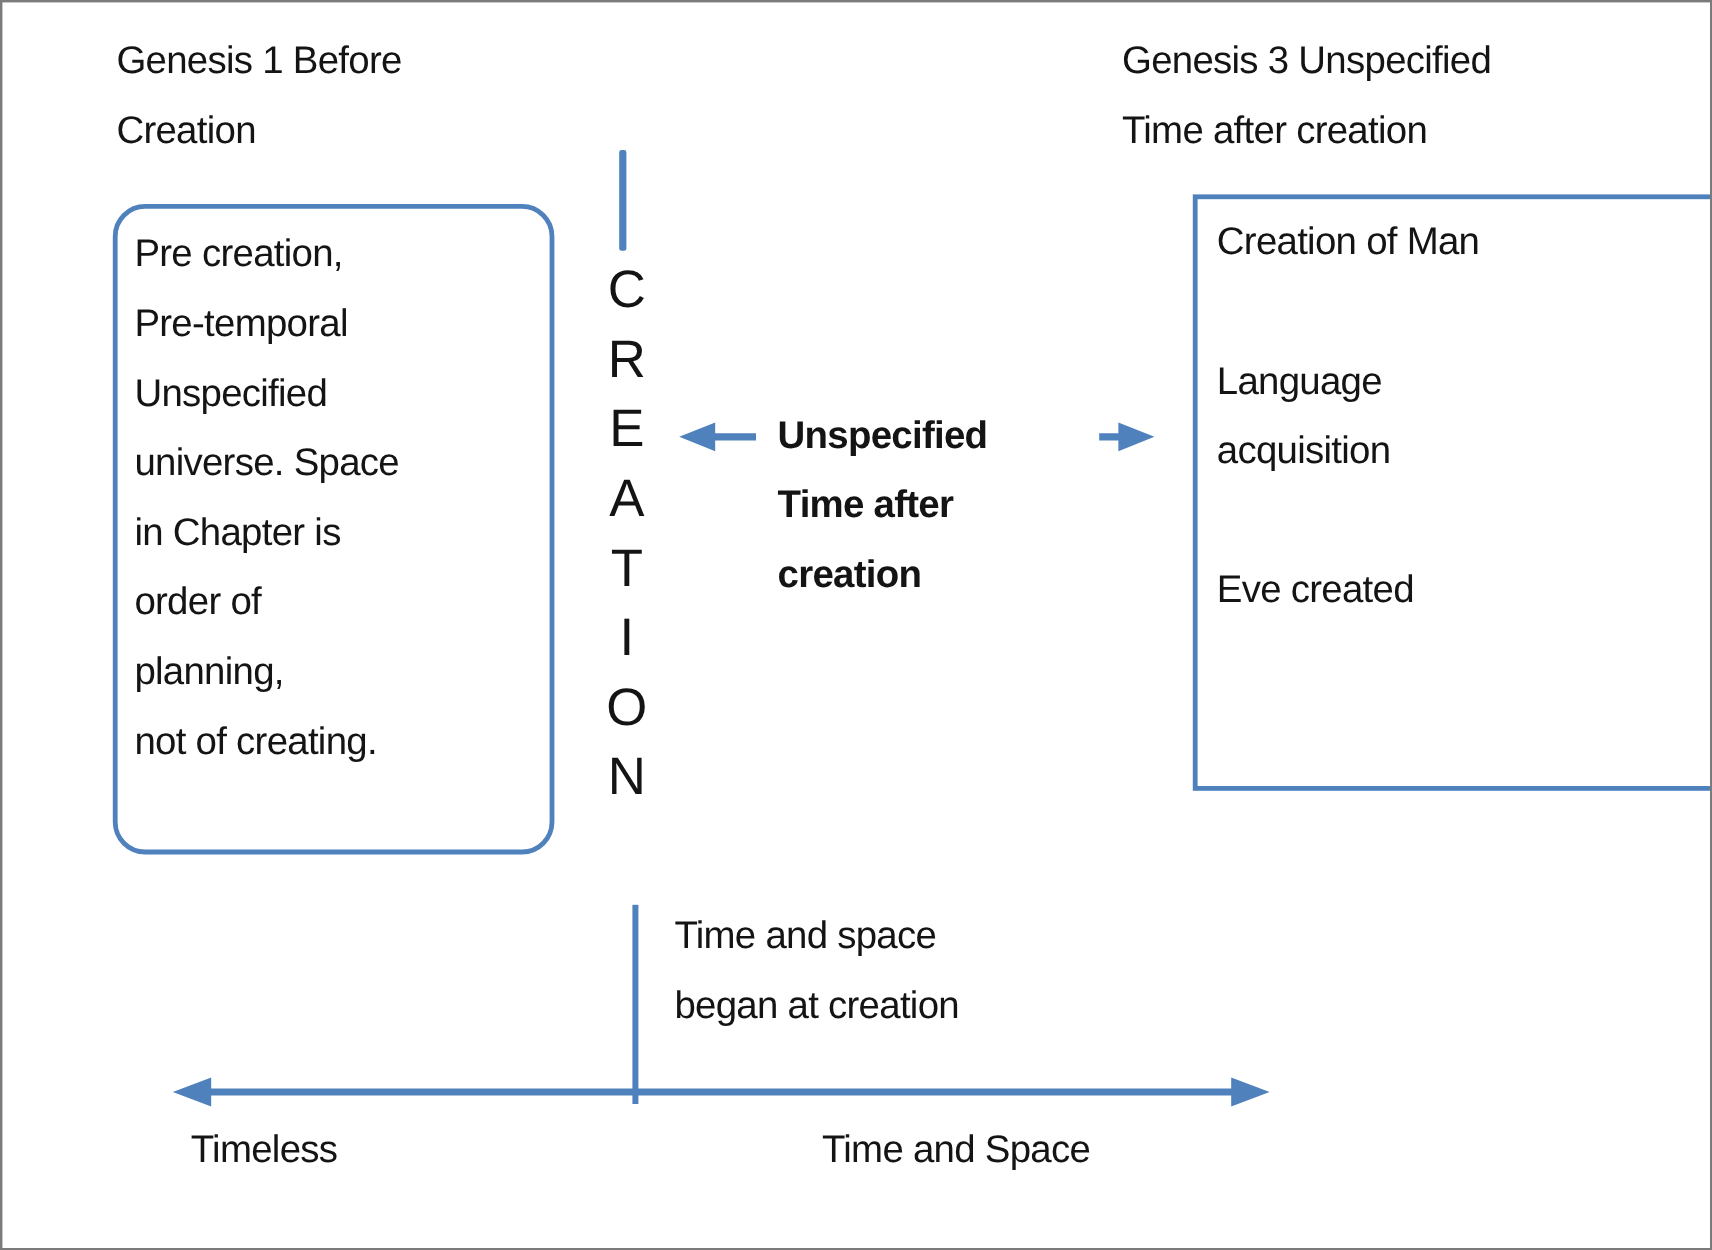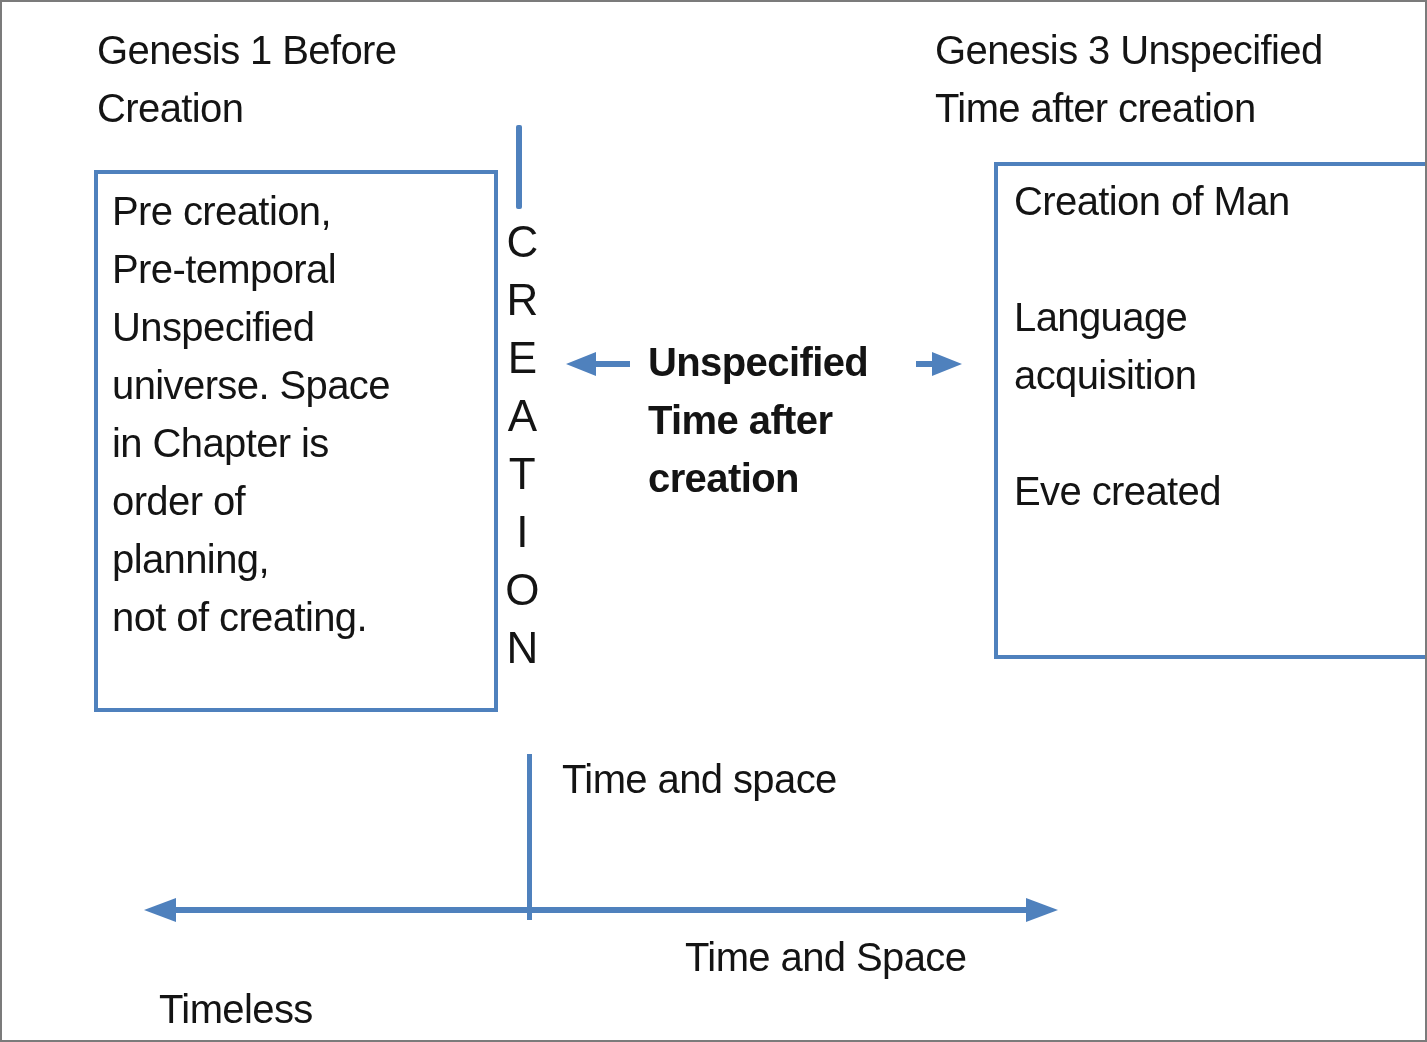--- a/index.html
+++ b/index.html
@@ -12,51 +12,51 @@
     position:relative;
     width:1427px;height:1042px;
     background:#ffffff;
     border:2px solid var(--frame);
     box-sizing:border-box;
     overflow:hidden;
     font-family:"Liberation Sans","DejaVu Sans",sans-serif;
     color:var(--text);
   }
   .txt{
-    font-size:40px;
+    font-size:32px;
     line-height:58px;
     letter-spacing:-0.6px;
     white-space:nowrap;
   }
   .abs{position:absolute;}
   
   .heading-left{left:95px;top:19px;}
   .heading-right{left:933px;top:19px;}
   
   .bluebox{
     border:4px solid var(--accent);
     box-sizing:border-box;
     background:#ffffff;
   }
-  .left-box{left:92px;top:168px;width:404px;height:542px;padding:8px 10px 0 14px;}
+  .left-box{left:92px;top:168px;width:368px;height:542px;padding:8px 10px 0 14px;border-radius:27px;}
   .right-box{left:992px;top:160px;width:460px;height:497px;padding:6px 10px 0 16px;}
   .sp{height:58px;}
   
   .creation-line-top{left:514px;top:123px;width:6px;height:84px;background:var(--accent);border-radius:2px;}
   .creation-letters{left:496px;top:211px;width:48px;text-align:center;}
   .creation-letters div{line-height:58px;font-size:44px;letter-spacing:-0.6px;}
   
   .center-note{left:646px;top:331px;font-weight:bold;}
   .arrow-left-svg{left:560px;top:344px;color:var(--accent);}
   .arrow-right-svg{left:910px;top:344px;color:var(--accent);}
   
   .tick-line{left:525px;top:752px;width:5px;height:166px;background:var(--accent);}
   .bottom-note{left:560px;top:748px;}
   .timeline-arrow-svg{left:138px;top:888px;color:var(--accent);}
-  .label-timeless{left:157px;top:978px;text-align:right;}
+  .label-timeless{left:157px;top:926px;text-align:right;}
   .label-timespace{left:683px;top:926px;}
 </style>
 </head>
 <body>
 
 <div class="canvas">
 
   <div class="abs heading-left txt">
     <div>Genesis 1 Before</div>
     <div>Creation</div>
@@ -113,20 +113,21 @@
     <div>Language</div>
     <div>acquisition</div>
     <div class="sp"></div>
     <div>Eve created</div>
   </div>
 
   <div class="abs tick-line"></div>
 
   <div class="abs bottom-note txt">
     <div>Time and space</div>
+    <div>began at creation</div>
   </div>
 
   <svg class="abs timeline-arrow-svg" width="922" height="40" viewBox="0 0 922 40" aria-hidden="true">
     <line x1="26" y1="20" x2="896" y2="20" stroke="currentColor" stroke-width="6"></line>
     <polygon points="4,20 36,8 36,32" fill="currentColor"></polygon>
     <polygon points="918,20 886,8 886,32" fill="currentColor"></polygon>
   </svg>
 
   <div class="abs label-timeless txt">Timeless</div>
   <div class="abs label-timespace txt">Time and Space</div>

